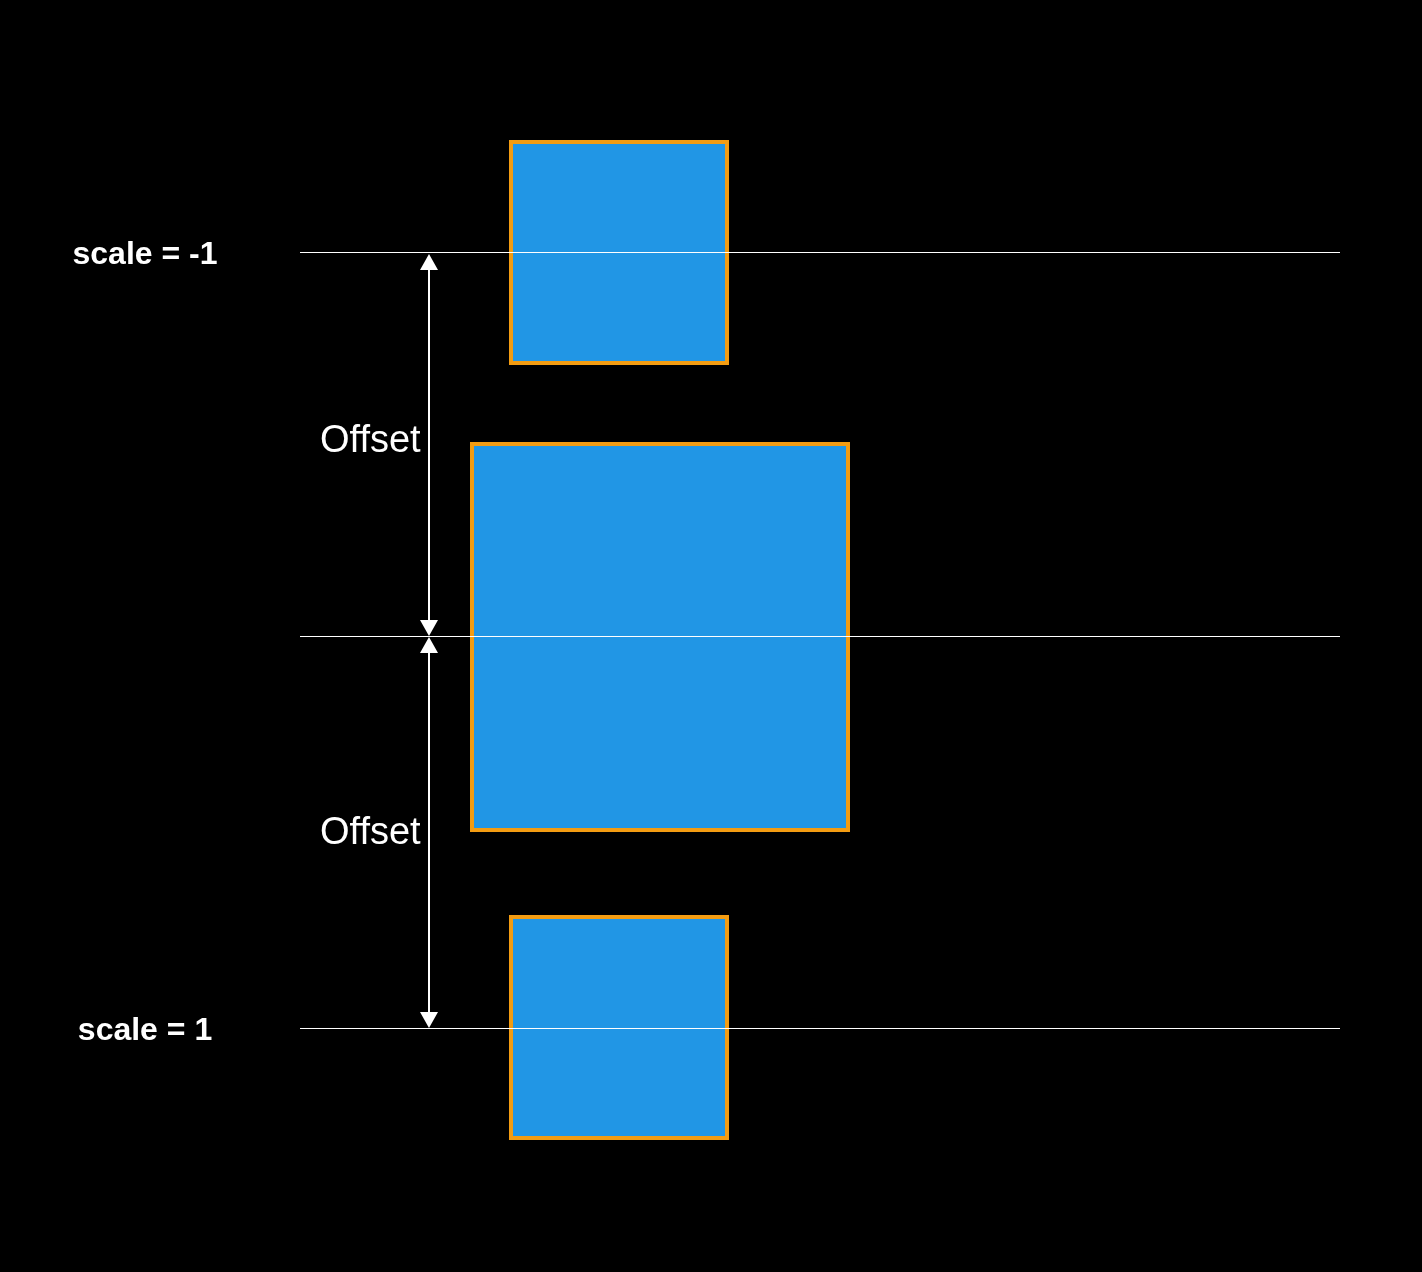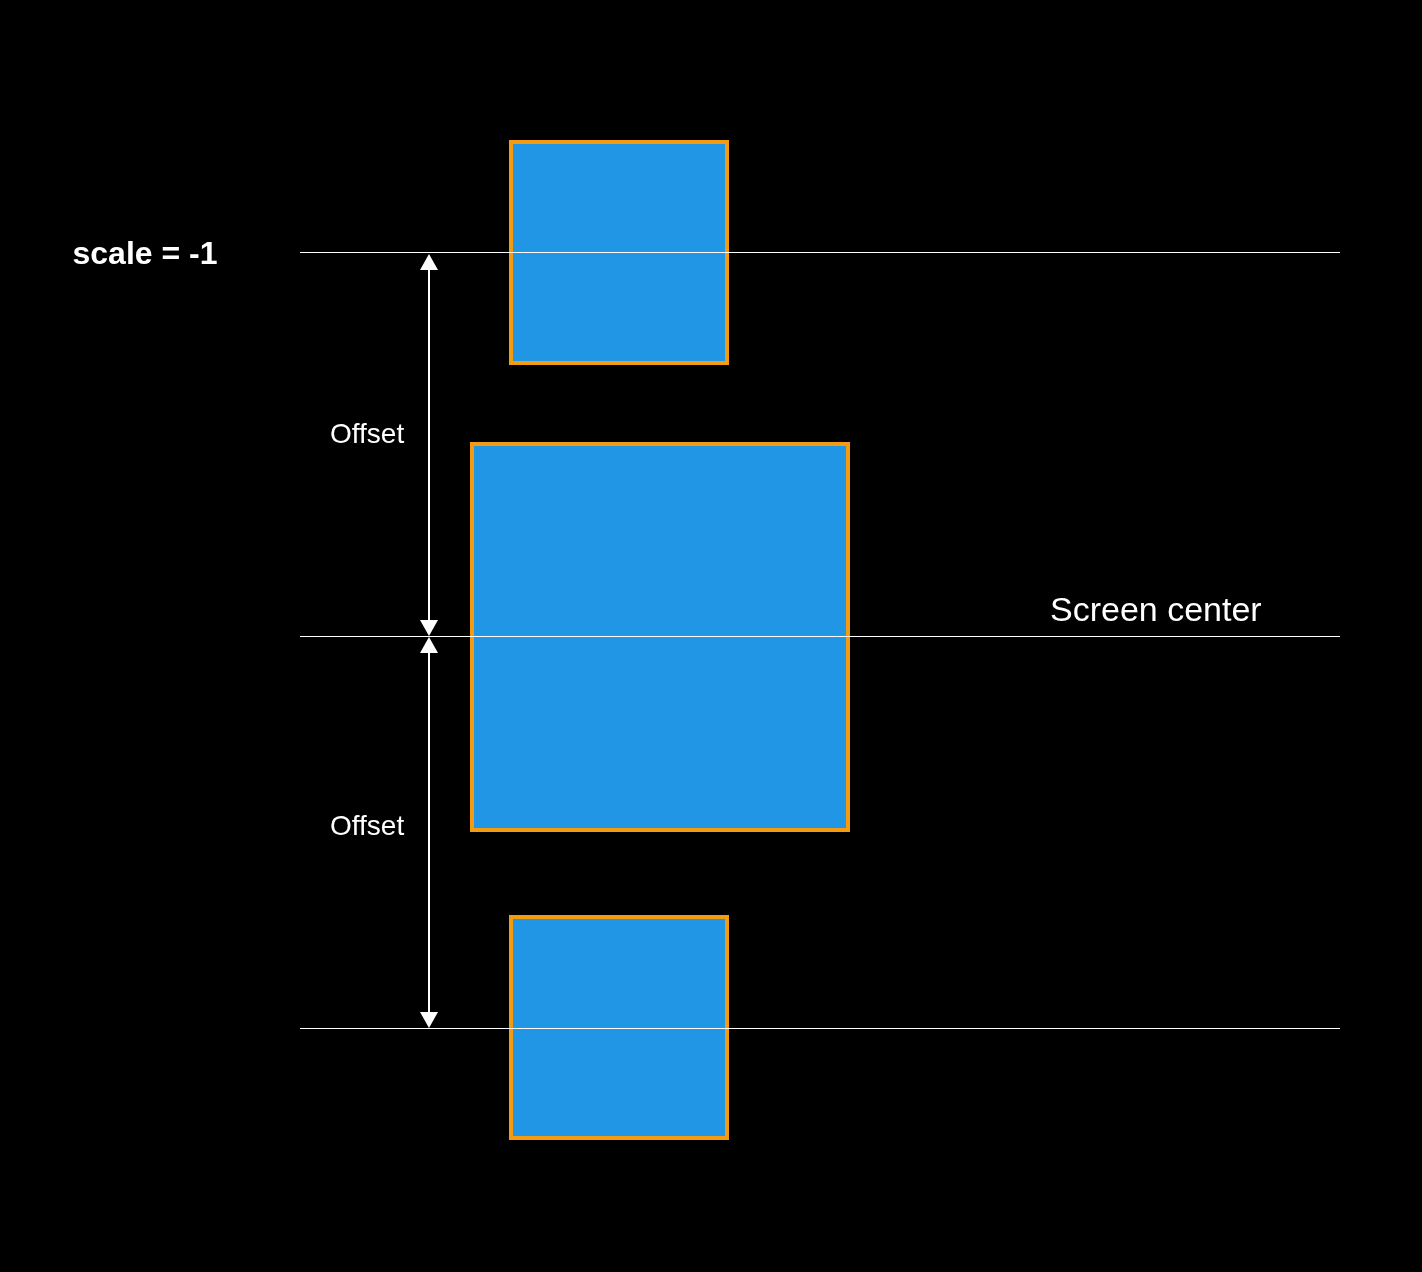--- a/index.html
+++ b/index.html
@@ -88,22 +88,22 @@
       color: #ffffff;
       font-weight: 300;
       font-size: 34px;
       left: 1050px;
       top: 590px;
     }
     .offset-label {
       position: absolute;
       color: #ffffff;
       font-weight: 300;
-      font-size: 28px;
-      left: 330px;
+      font-size: 38px;
+      left: 320px;
     }
     .offset-label-upper {
       top: 418px;
     }
     .offset-label-lower {
       top: 810px;
     }
     .arrow-line {
       position: absolute;
       width: 2px;
@@ -144,22 +144,22 @@
 
   <div class="square square-top"></div>
   <div class="square square-middle"></div>
   <div class="square square-bottom"></div>
 
   <div class="hline hline-top"></div>
   <div class="hline hline-middle"></div>
   <div class="hline hline-bottom"></div>
 
   <div class="scale-label scale-label-top">scale  = -1</div>
+  <div class="scale-label scale-label-bottom">scale = 1</div>
 
-  <div class="screen-center-label">Screen center</div>
 
   <div class="offset-label offset-label-upper">Offset</div>
   <div class="offset-label offset-label-lower">Offset</div>
 
   <div class="arrow-line arrow-upper"></div>
   <div class="arrowhead arrowhead-up ah-upper-top"></div>
   <div class="arrowhead arrowhead-down ah-upper-bottom"></div>
 
   <div class="arrow-line arrow-lower"></div>
   <div class="arrowhead arrowhead-up ah-lower-top"></div>

